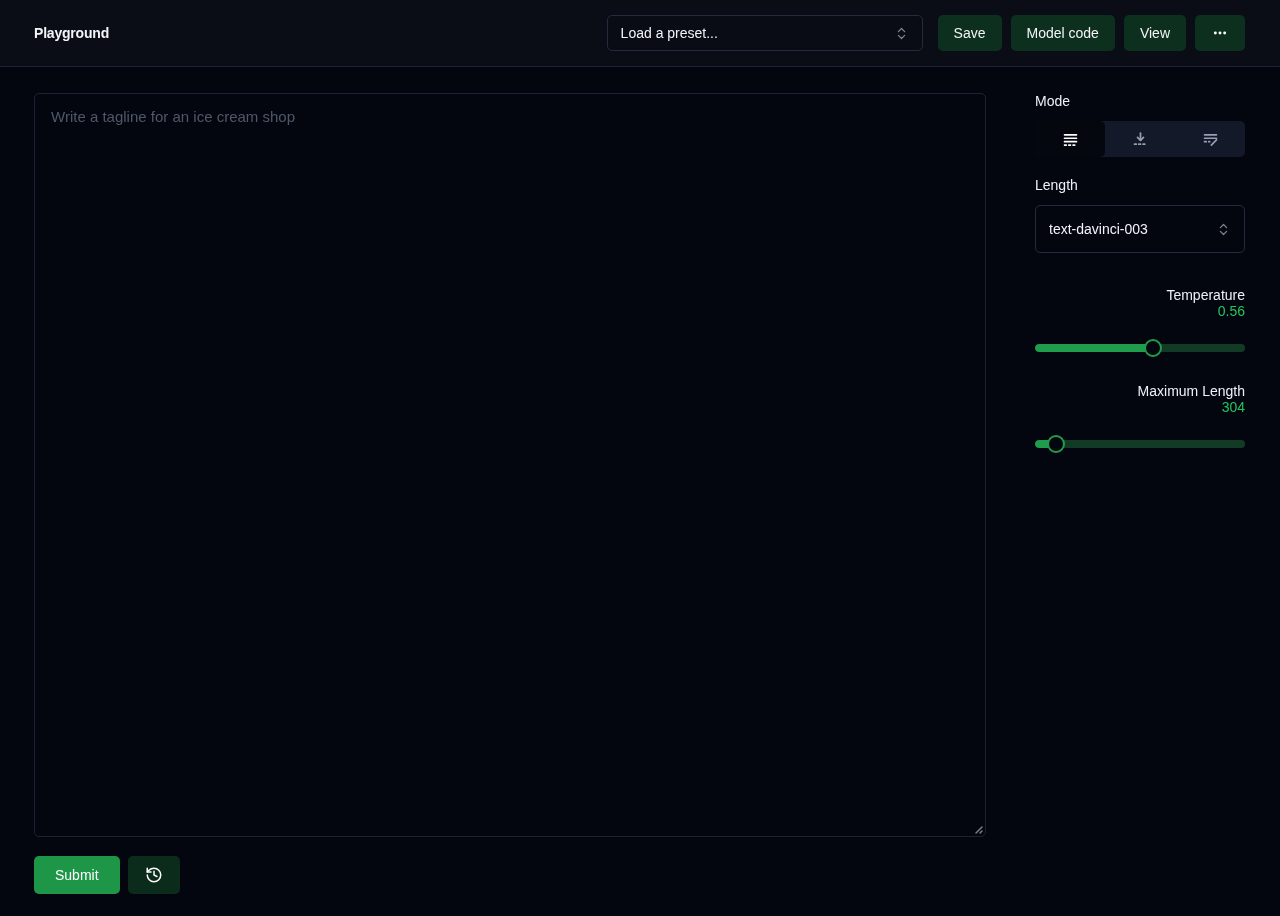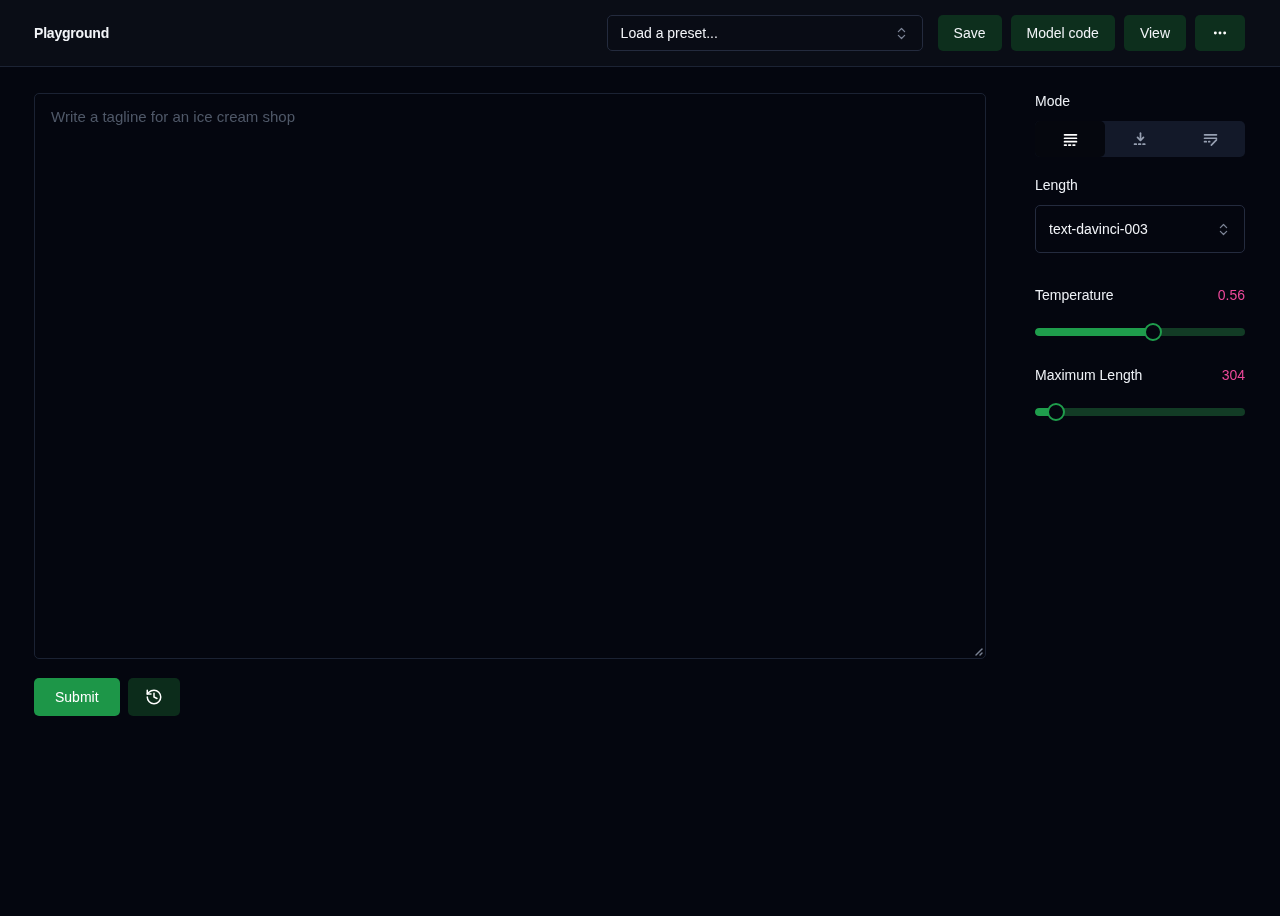--- a/index.html
+++ b/index.html
@@ -51,21 +51,21 @@
     display:flex; align-items:center; justify-content:center;
   }
   .btn-icon { width:50px; padding:0; }
   .ellipsis-icon { width:16px; height:16px; color:#ffffff; }
 
   
   .main { display:flex; gap:25px; padding:26px 35px 0 34px; }
   .editor-col { flex:1; display:flex; flex-direction:column; }
   .editor-wrap { position:relative; }
   .editor {
-    width:100%; height:566px;
+    width:100%; height:744px;
     background:transparent;
     border:1px solid #1b2233;
     border-radius:5px;
     padding:14px 16px;
     font-family:"Liberation Sans", sans-serif;
     font-size:15px;
     color:#14b8a6;
     resize:none;
     outline:none;
     display:block;
@@ -130,23 +130,24 @@
     font-size:14px;
     color:#f2f4f8;
     cursor:pointer;
     margin-bottom:34px;
   }
 
   .param { margin-bottom:26px; }
   .param-header {
     display:flex; align-items:flex-end; justify-content:space-between;
     margin-bottom:20px;
+    flex-direction:column;
   }
   .param-label { font-size:14px; color:#eef1f6; }
-  .param-value { font-size:14px; color:#ec4899; }
+  .param-value { font-size:14px; color:#22c55e; }
 
   .slider { position:relative; height:18px; cursor:pointer; }
   .slider-track {
     position:absolute; left:0; right:0; top:5px;
     height:8px; border-radius:4px;
     background:#123b25;
     overflow:hidden;
   }
   .slider-fill { height:100%; width:var(--pct,0%); background:#1f9d4c; border-radius:4px; }
   .slider-thumb {

